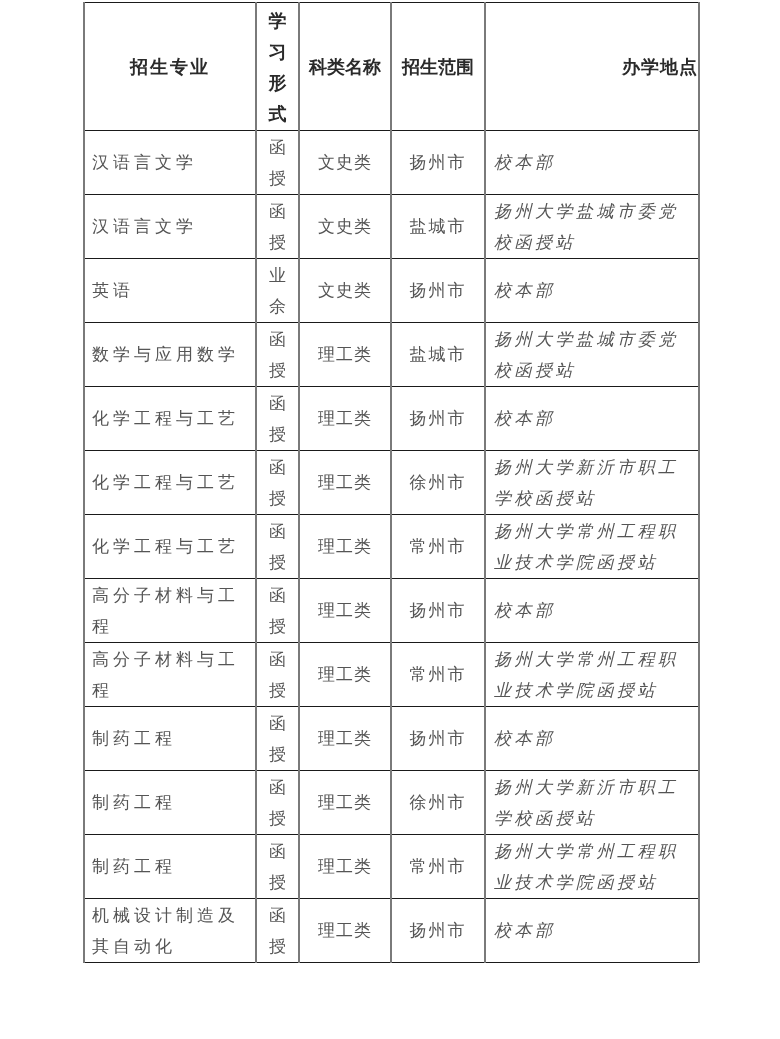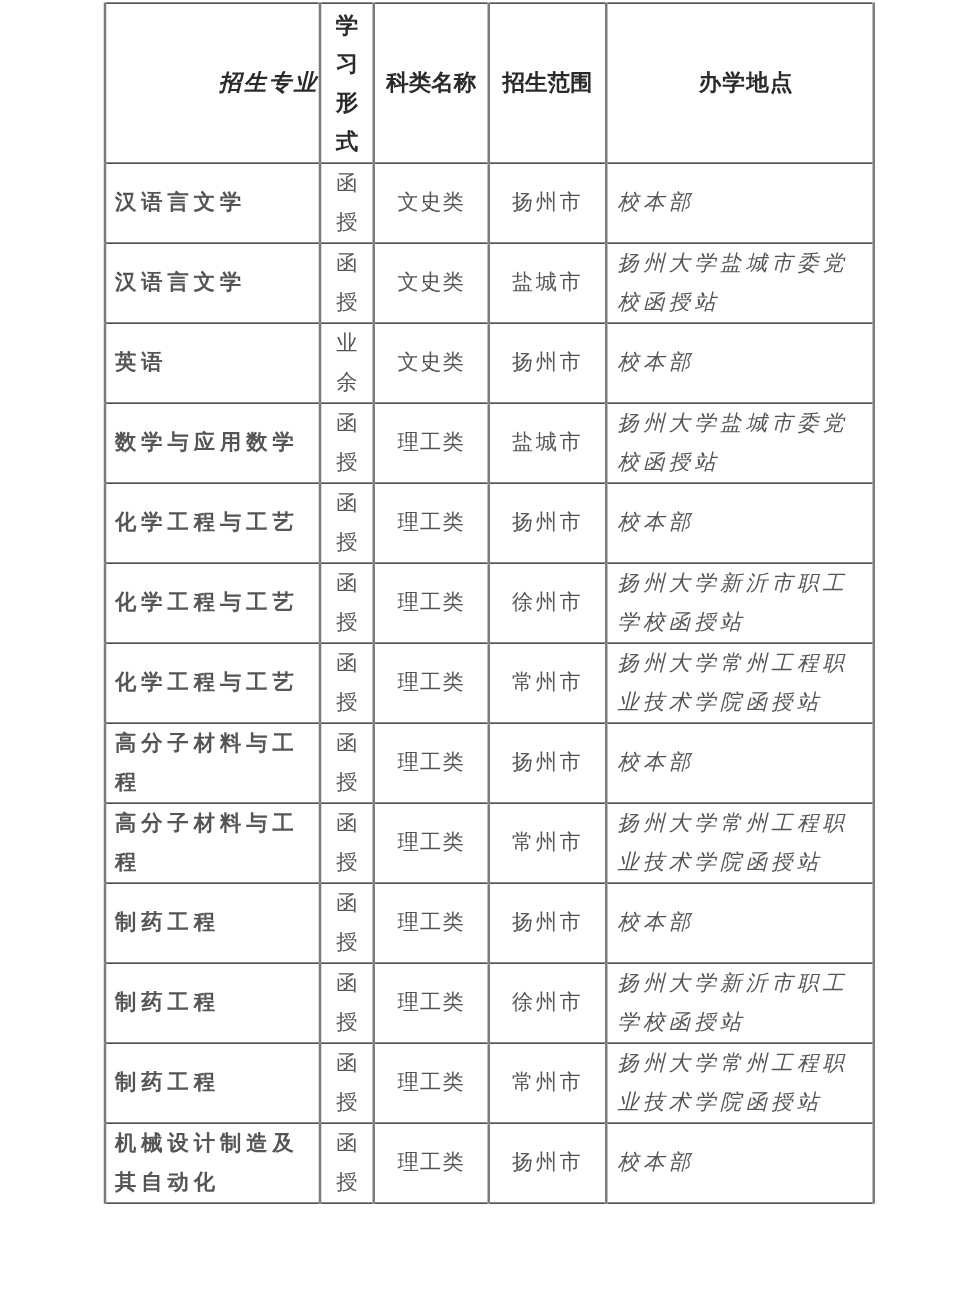--- a/index.html
+++ b/index.html
@@ -43,32 +43,31 @@
     color: #2a2a2a;
     font-size: 18px;
     line-height: 31px;
   }
   table.enroll tr.row td {
     height: 63px;
     color: #555555;
     font-size: 17px;
     line-height: 31px;
   }
-  .h-major { text-align: right; letter-spacing: 2px; font-style: italic; }
+  .h-major { text-align: center; letter-spacing: 2px; }
   .h-form { text-align: center; }
   .h-cat, .h-scope { text-align: center; padding: 0 6px; }
-  .h-place { text-align: center; padding-left: 10px !important; letter-spacing: 1px; }
+  .h-place { text-align: right; padding-left: 10px !important; letter-spacing: 1px; }
 
   .c-major {
     text-align: left;
     padding-left: 7px !important;
     padding-right: 4px !important;
     letter-spacing: 4px;
     word-break: break-all;
-    font-weight: bold;
   }
   .c-form { text-align: center; line-height: 31px; }
   .c-cat { text-align: center; letter-spacing: 1px; margin-top: 28px; }
   .c-scope { text-align: center; letter-spacing: 2px; color: #6a6a6a; }
   .c-place {
     text-align: left;
     padding-left: 8px !important;
     padding-right: 6px !important;
     letter-spacing: 3.5px;
     word-break: break-all;

